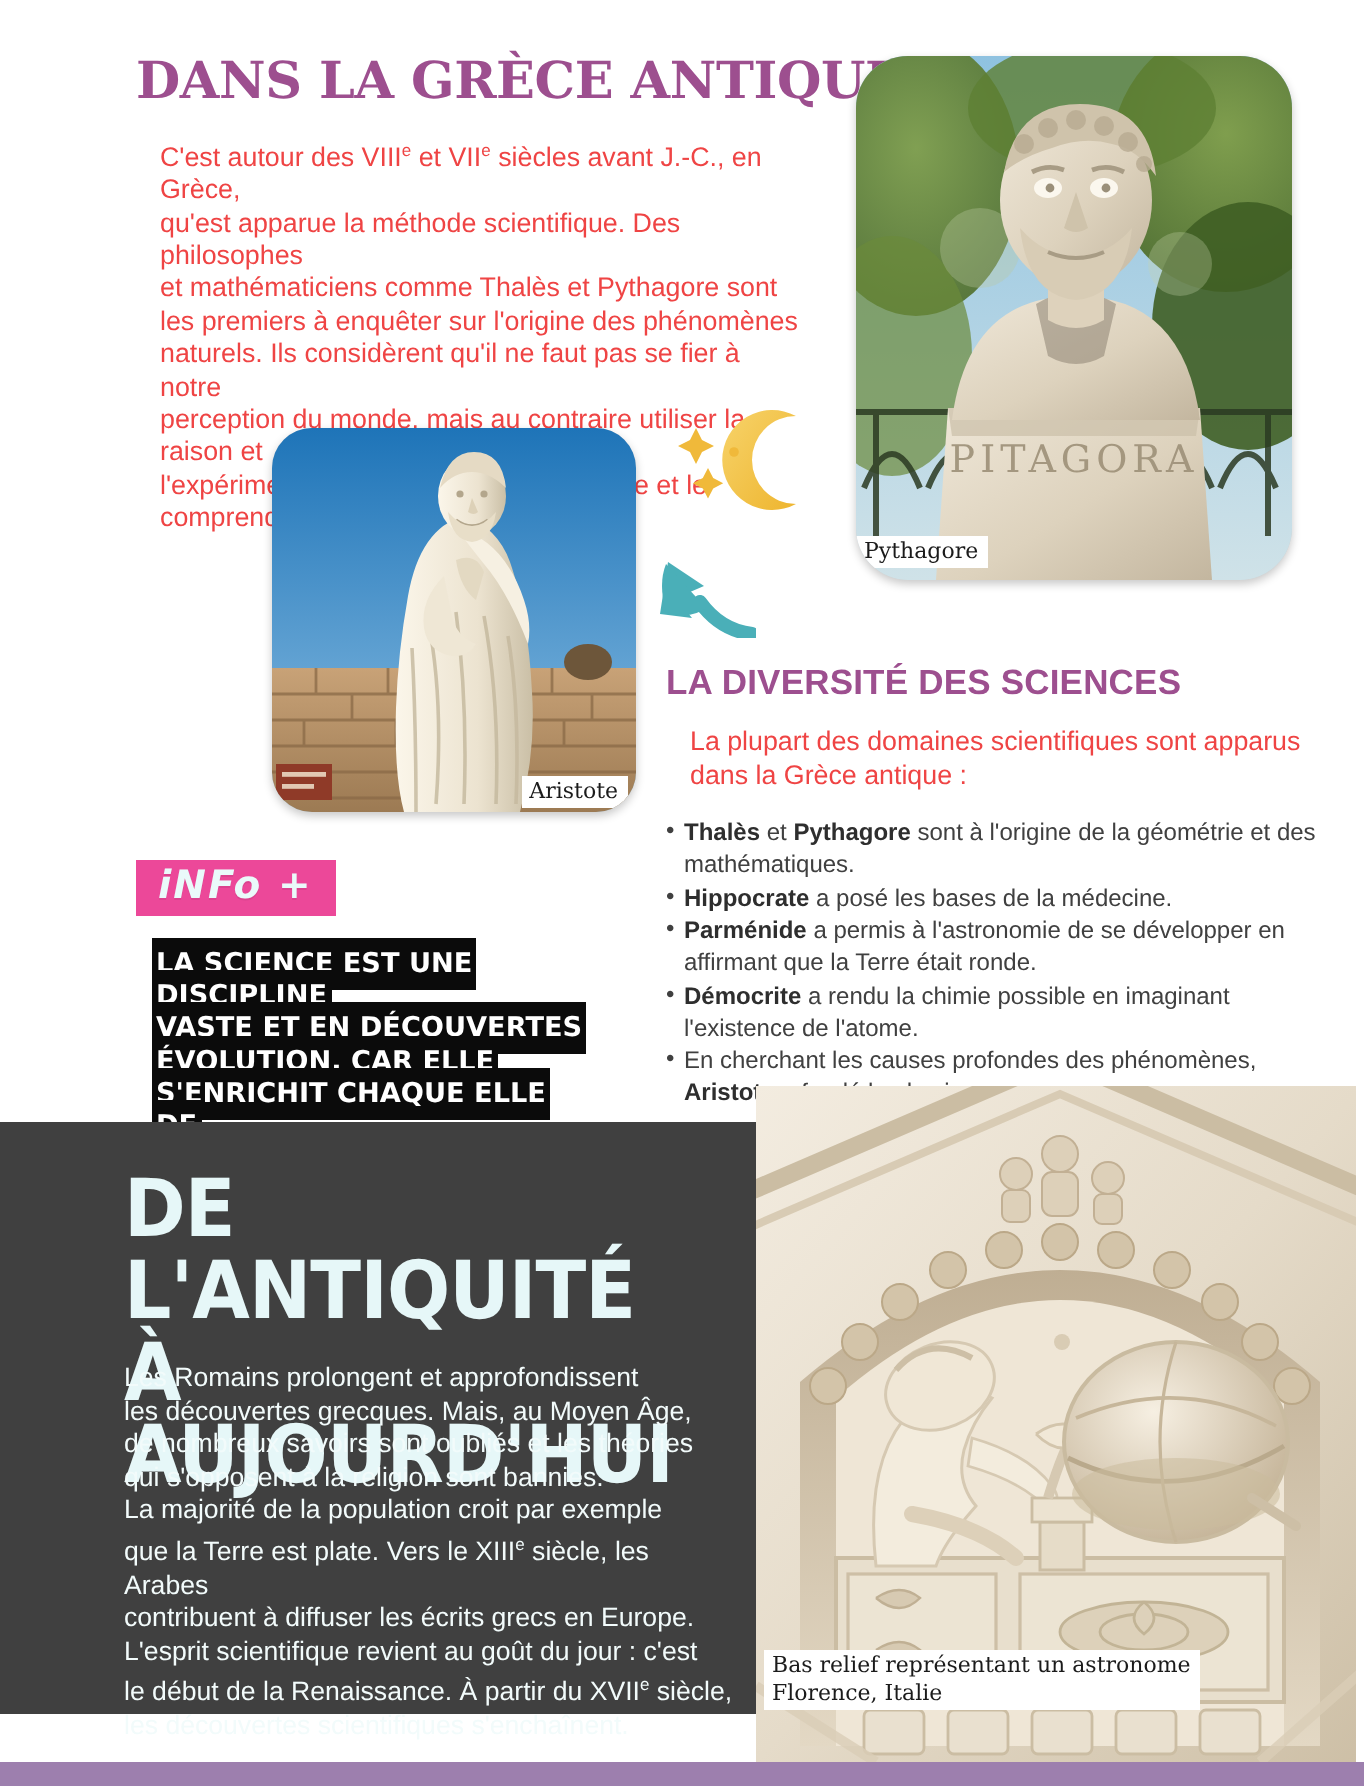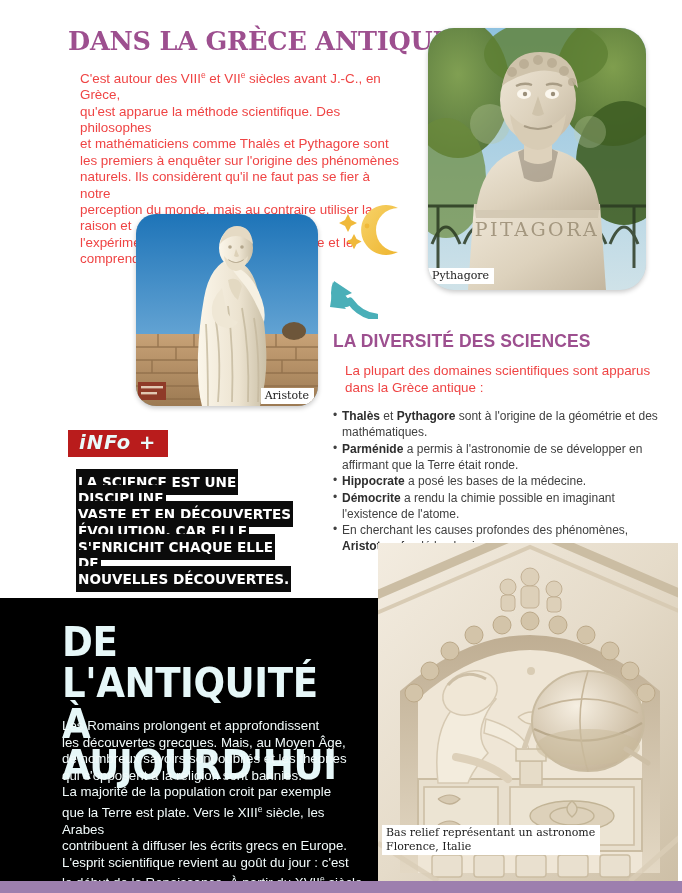--- a/index.html
+++ b/index.html
@@ -83,21 +83,21 @@
     top: -1px;
     color: #404040;
   }
   .bullet-list b { font-weight: bold; color: #2e2e2e; }
 
   
   #info-badge {
     position: absolute;
     left: 68px;
     top: 430px;
-    background: #b91c1c;
+    background: #ec4899;
     padding: 3px 12px 4px 11px;
     display: inline-block;
   }
   #info-badge .txt {
     font-family: "DejaVu Sans", sans-serif;
     font-weight: bold;
     font-style: italic;
     font-size: 19.5px;
     color: #eafafa;
     letter-spacing: 1px;
@@ -126,24 +126,24 @@
     padding: 5px 0;
     display: inline;
     -webkit-box-decoration-break: clone;
     box-decoration-break: clone;
   }
 
   
   #teal-panel {
     position: absolute;
     left: 0;
-    top: 598px;
+    top: 561px;
     width: 482px;
     height: 296px;
-    background: #000000;
+    background: #404040;
   }
   #teal-panel .h-big {
     position: absolute;
     left: 62px;
     top: 24px;
     width: 330px;
     margin: 0;
     font-family: "DejaVu Sans", sans-serif;
     font-weight: bold;
     font-size: 40px;
@@ -398,22 +398,22 @@
     <path d="M8 4 L26 16 L12 22 L20 32 L4 30 Z" fill="#4aafb8"></path>
     <path d="M7 5 q-4 10 0 24 q12 4 20 -2" fill="#4aafb8"></path>
   </svg>
 </div>
 
 <div id="sec-diversity">
   <h2 class="h-purple-2">LA DIVERSITÉ DES SCIENCES</h2>
   <p class="body-text">La plupart des domaines scientifiques sont apparus<br>dans la Grèce antique :</p>
   <ul class="bullet-list">
       <li><b>Thalès</b> et <b>Pythagore</b> sont à l'origine de la géométrie et des mathématiques.</li>
+      <li><b>Hippocrate</b> a posé les bases de la médecine.</li>
       <li><b>Parménide</b> a permis à l'astronomie de se développer en affirmant que la Terre était ronde.</li>
-      <li><b>Hippocrate</b> a posé les bases de la médecine.</li>
       <li><b>Démocrite</b> a rendu la chimie possible en imaginant l'existence de l'atome.</li>
       <li>En cherchant les causes profondes des phénomènes, <b>Aristote</b> a fondé la physique.</li>
     </ul>
 </div>
 
 <div id="info-badge">
   <span class="txt">iNFo +</span>
 </div>
 
 <div id="info-text">

